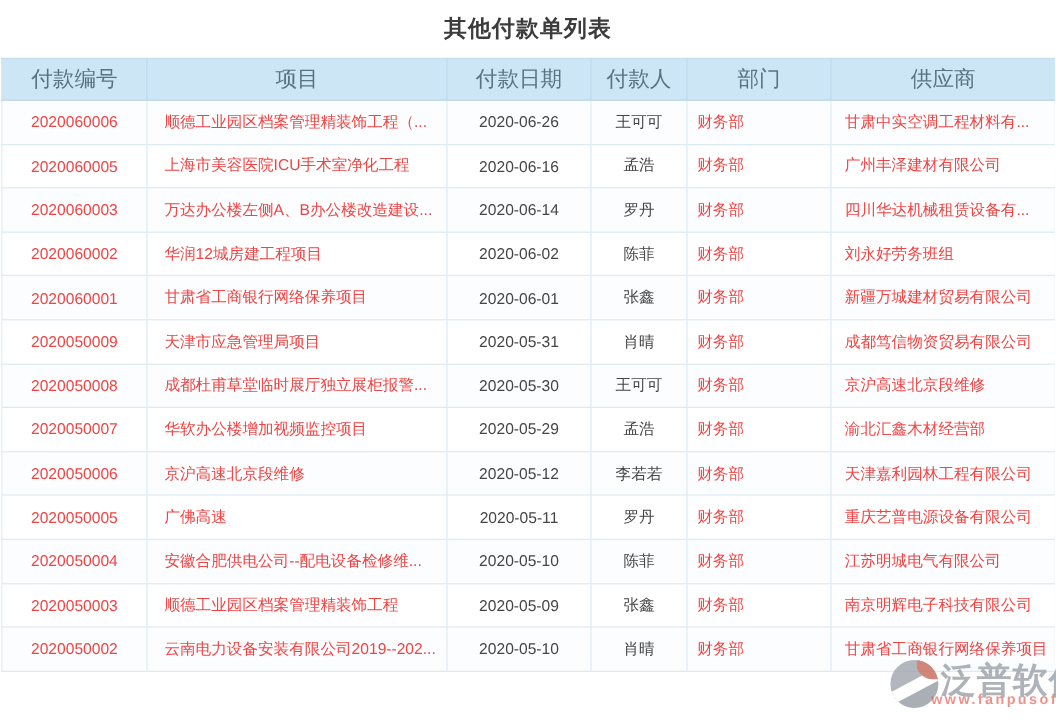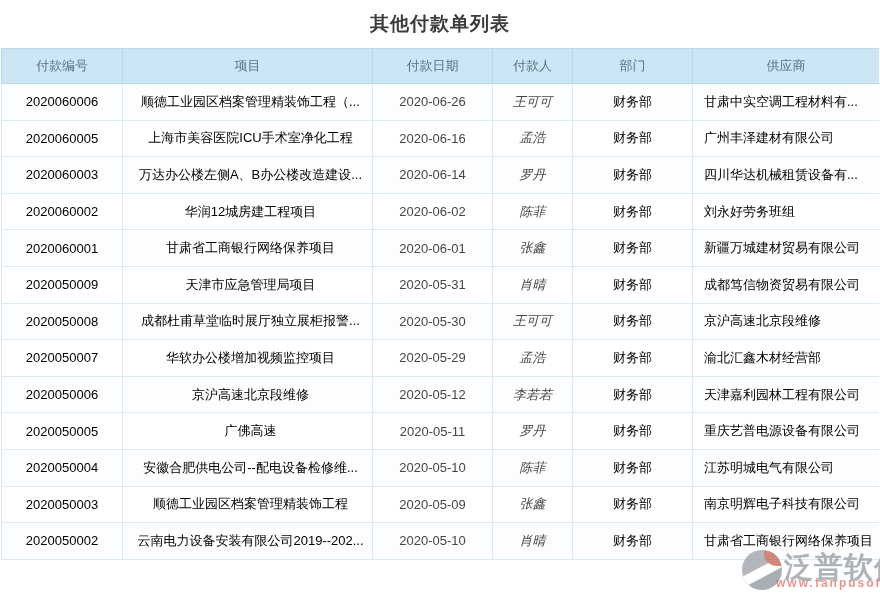--- a/index.html
+++ b/index.html
@@ -33,21 +33,21 @@
   table.list col.c-date       { width: 120px; }
   table.list col.c-payer      { width: 80px;  }
   table.list col.c-department { width: 120px; }
   table.list col.c-supplier   { width: 187px; }
 
   thead th {
     background: #cde6f6;
     color: #five;
     color: #5a7382;
     font-weight: normal;
-    font-size: 13px;
+    font-size: 18px;
     height: 35px;
     border: 1px solid #bcd8ea;
     border-left: 1px solid rgba(255,255,255,0.85);
     text-align: center;
     padding: 0 6px;
     box-sizing: border-box;
   }
   thead th:first-child { border-left: 1px solid #bcd8ea; }
 
   tbody td {
@@ -57,27 +57,27 @@
     padding: 0 8px;
     box-sizing: border-box;
     white-space: nowrap;
     overflow: hidden;
     color: #454545;
     background: #ffffff;
   }
   tbody tr:nth-child(odd) td { background: #fbfdfe; }
 
   td.col-payment_no { text-align: center; }
-  td.col-project    { text-align: center; padding-left: 14px; }
+  td.col-project    { text-align: left; padding-left: 14px; }
   td.col-date       { text-align: center; margin-left: 10px; }
-  td.col-payer      { text-align: center; font-style: italic; }
-  td.col-department { text-align: center; }
+  td.col-payer      { text-align: center; }
+  td.col-department { }
   td.col-supplier   { text-align: left; padding-left: 11px; }
 
-  td.link-cell { color: #000000; cursor: pointer; }
+  td.link-cell { color: #ef4444; cursor: pointer; }
 
   
   .watermark {
     position: absolute;
     right: 4px; bottom: 6px;
     width: 140px; height: 62px;
     pointer-events: none;
     z-index: 5;
   }
   .wm-logo {

